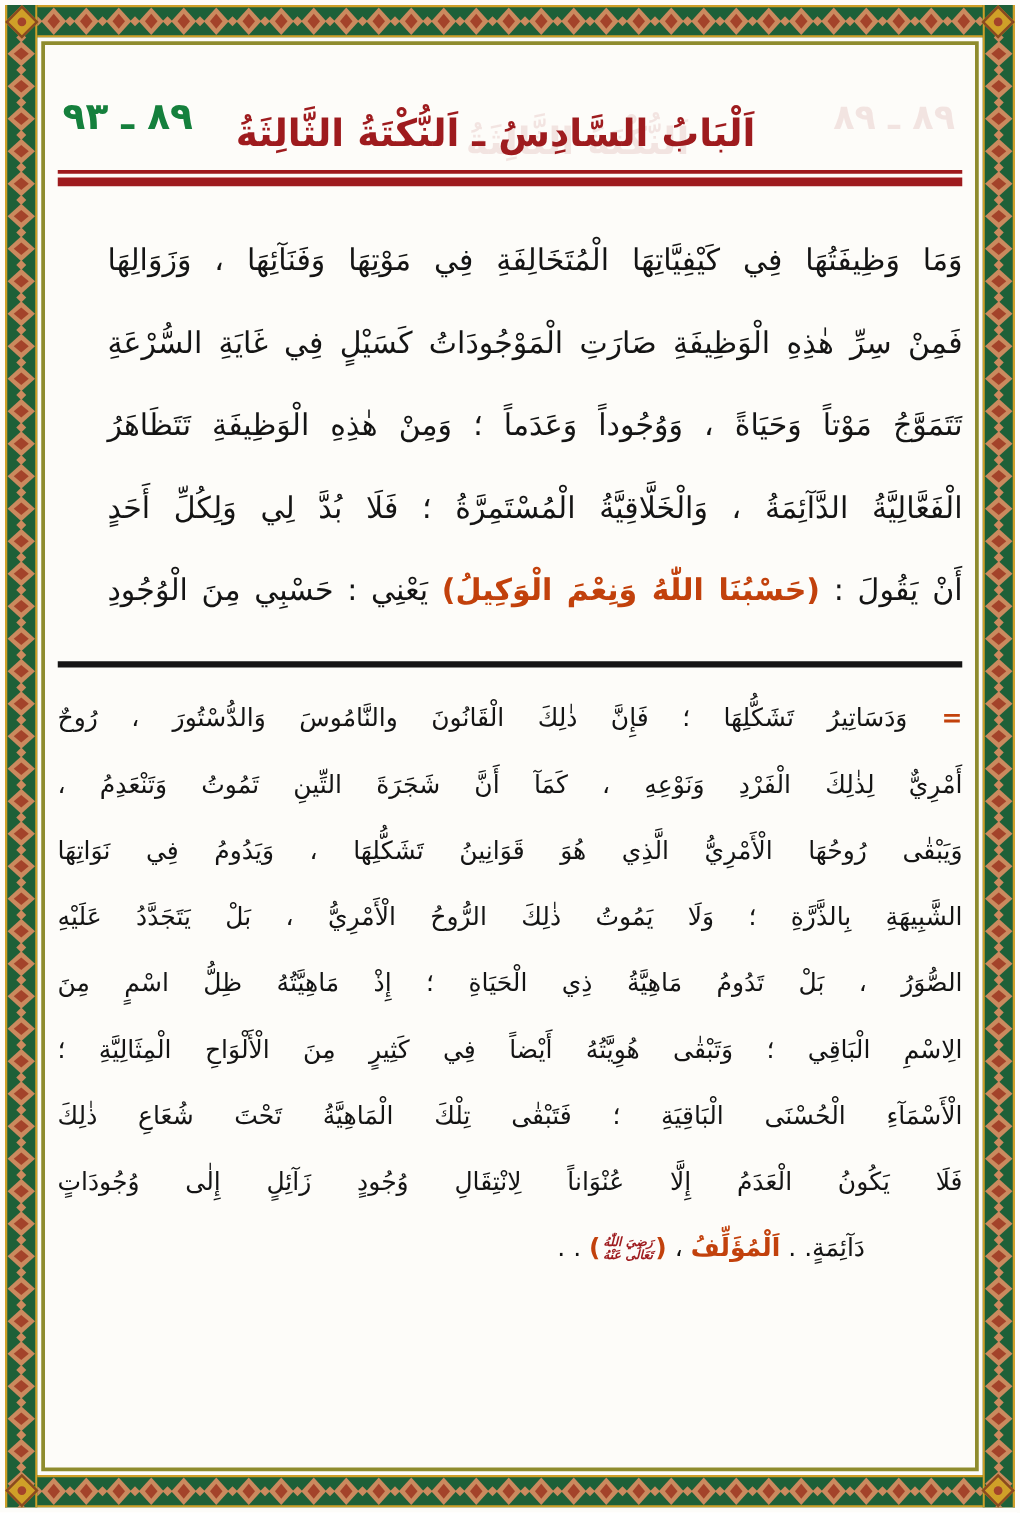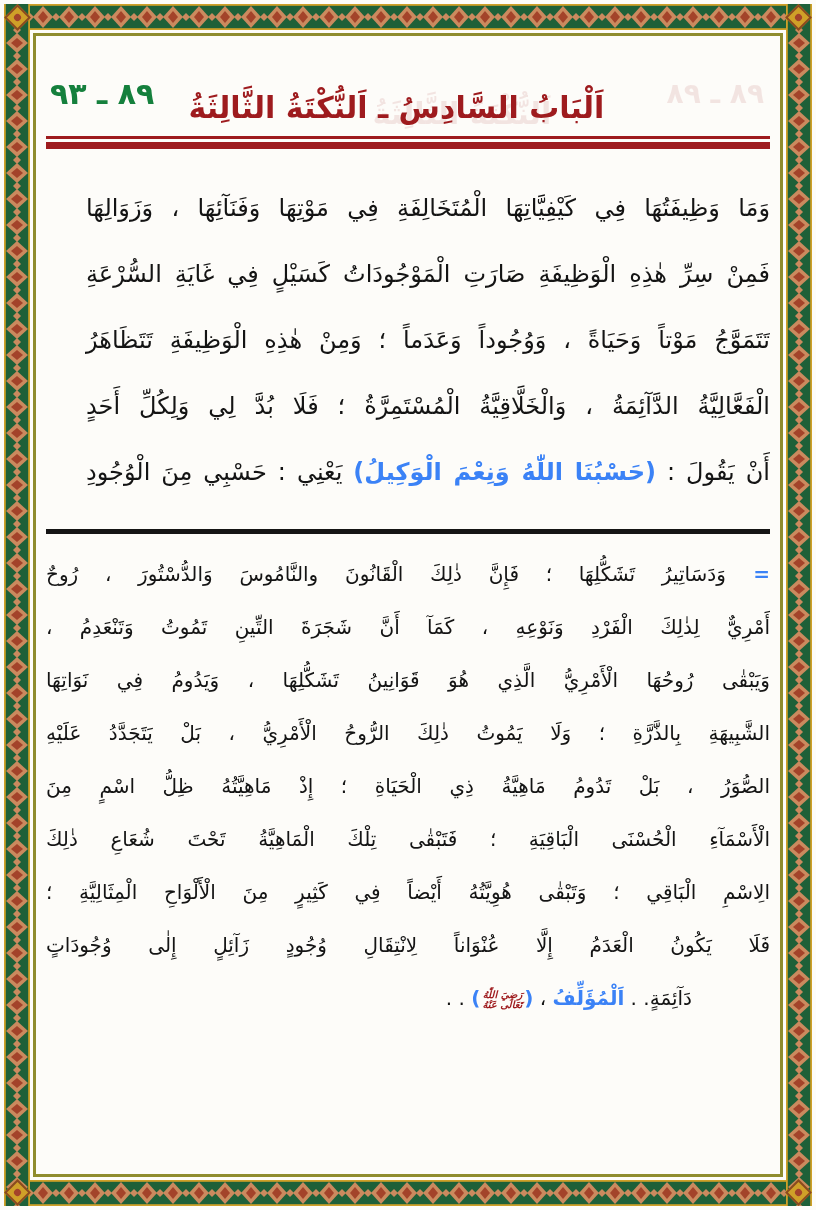--- a/index.html
+++ b/index.html
@@ -33,21 +33,21 @@
   .double-rule{margin-top:10px;}
   .double-rule .r1{height:3px;background:#9e1b1e;}
   .double-rule .r2{height:7px;background:#9e1b1e;margin-top:3px;}
 
   .line{direction:rtl;text-align:justify;text-align-last:justify;text-justify:inter-word;
         white-space:nowrap;}
   .body-text{margin-top:26px;}
   .body-text .line{font-size:24px;line-height:66px;height:66px;margin-left:40px;}
   .footnote .line{font-size:20px;line-height:53px;height:53px;}
   .line.indent{text-align-last:right;padding-left:0;padding-right:78px;}
-  .red{color:#3b82f6;font-weight:bold;}
+  .red{color:#c2410c;font-weight:bold;}
 
   .footnote-sep{height:5px;background:#151515;border:0;margin:24px 0 14px 0;}
 
   .seal{display:inline-block;vertical-align:middle;color:#9e1b1e;font-size:10px;line-height:10px;
         text-align:left;font-weight:bold;padding:0 2px;font-style:italic;}
   .seal span{display:block;white-space:nowrap;}
 </style>
 </head>
 <body>
 
@@ -578,20 +578,20 @@
       </main>
 
     <hr class="footnote-sep">
 
     <section class="footnote" id="footnote-lines">
         <div class="line"><span class="red">= </span><span>وَدَسَاتِيرُ تَشَكُّلِهَا ؛ فَإِنَّ ذٰلِكَ الْقَانُونَ والنَّامُوسَ وَالدُّسْتُورَ ، رُوحٌ</span></div>
         <div class="line"><span>أَمْرِيٌّ لِذٰلِكَ الْفَرْدِ وَنَوْعِهِ ، كَمَآ أَنَّ شَجَرَةَ التِّينِ تَمُوتُ وَتَنْعَدِمُ ،</span></div>
         <div class="line"><span>وَيَبْقٰى رُوحُهَا الْأَمْرِيُّ الَّذِي هُوَ قَوَانِينُ تَشَكُّلِهَا ، وَيَدُومُ فِي نَوَاتِهَا</span></div>
         <div class="line"><span>الشَّبِيهَةِ بِالذَّرَّةِ ؛ وَلَا يَمُوتُ ذٰلِكَ الرُّوحُ الْأَمْرِيُّ ، بَلْ يَتَجَدَّدُ عَلَيْهِ</span></div>
         <div class="line"><span>الصُّوَرُ ، بَلْ تَدُومُ مَاهِيَّةُ ذِي الْحَيَاةِ ؛ إِذْ مَاهِيَّتُهُ ظِلُّ اسْمٍ مِنَ</span></div>
+        <div class="line"><span>الِاسْمِ الْبَاقِي ؛ وَتَبْقٰى هُوِيَّتُهُ أَيْضاً فِي كَثِيرٍ مِنَ الْأَلْوَاحِ الْمِثَالِيَّةِ ؛</span></div>
         <div class="line"><span>الْأَسْمَآءِ الْحُسْنَى الْبَاقِيَةِ ؛ فَتَبْقٰى تِلْكَ الْمَاهِيَّةُ تَحْتَ شُعَاعِ ذٰلِكَ</span></div>
-        <div class="line"><span>الِاسْمِ الْبَاقِي ؛ وَتَبْقٰى هُوِيَّتُهُ أَيْضاً فِي كَثِيرٍ مِنَ الْأَلْوَاحِ الْمِثَالِيَّةِ ؛</span></div>
         <div class="line"><span>فَلَا يَكُونُ الْعَدَمُ إِلَّا عُنْوَاناً لِانْتِقَالِ وُجُودٍ زَآئِلٍ إِلٰى وُجُودَاتٍ</span></div>
         <div class="line indent"><span>دَآئِمَةٍ. . </span><span class="red">اَلْمُؤَلِّفُ</span><span> ، </span><span class="red">(</span><span class="seal"><span>رَضِيَ اللّٰهُ</span><span>تَعَالٰى عَنْهُ</span></span><span class="red">)</span><span> . .</span></div>
       </section>
 
   </div>
 </div>
 
 </body></html>

